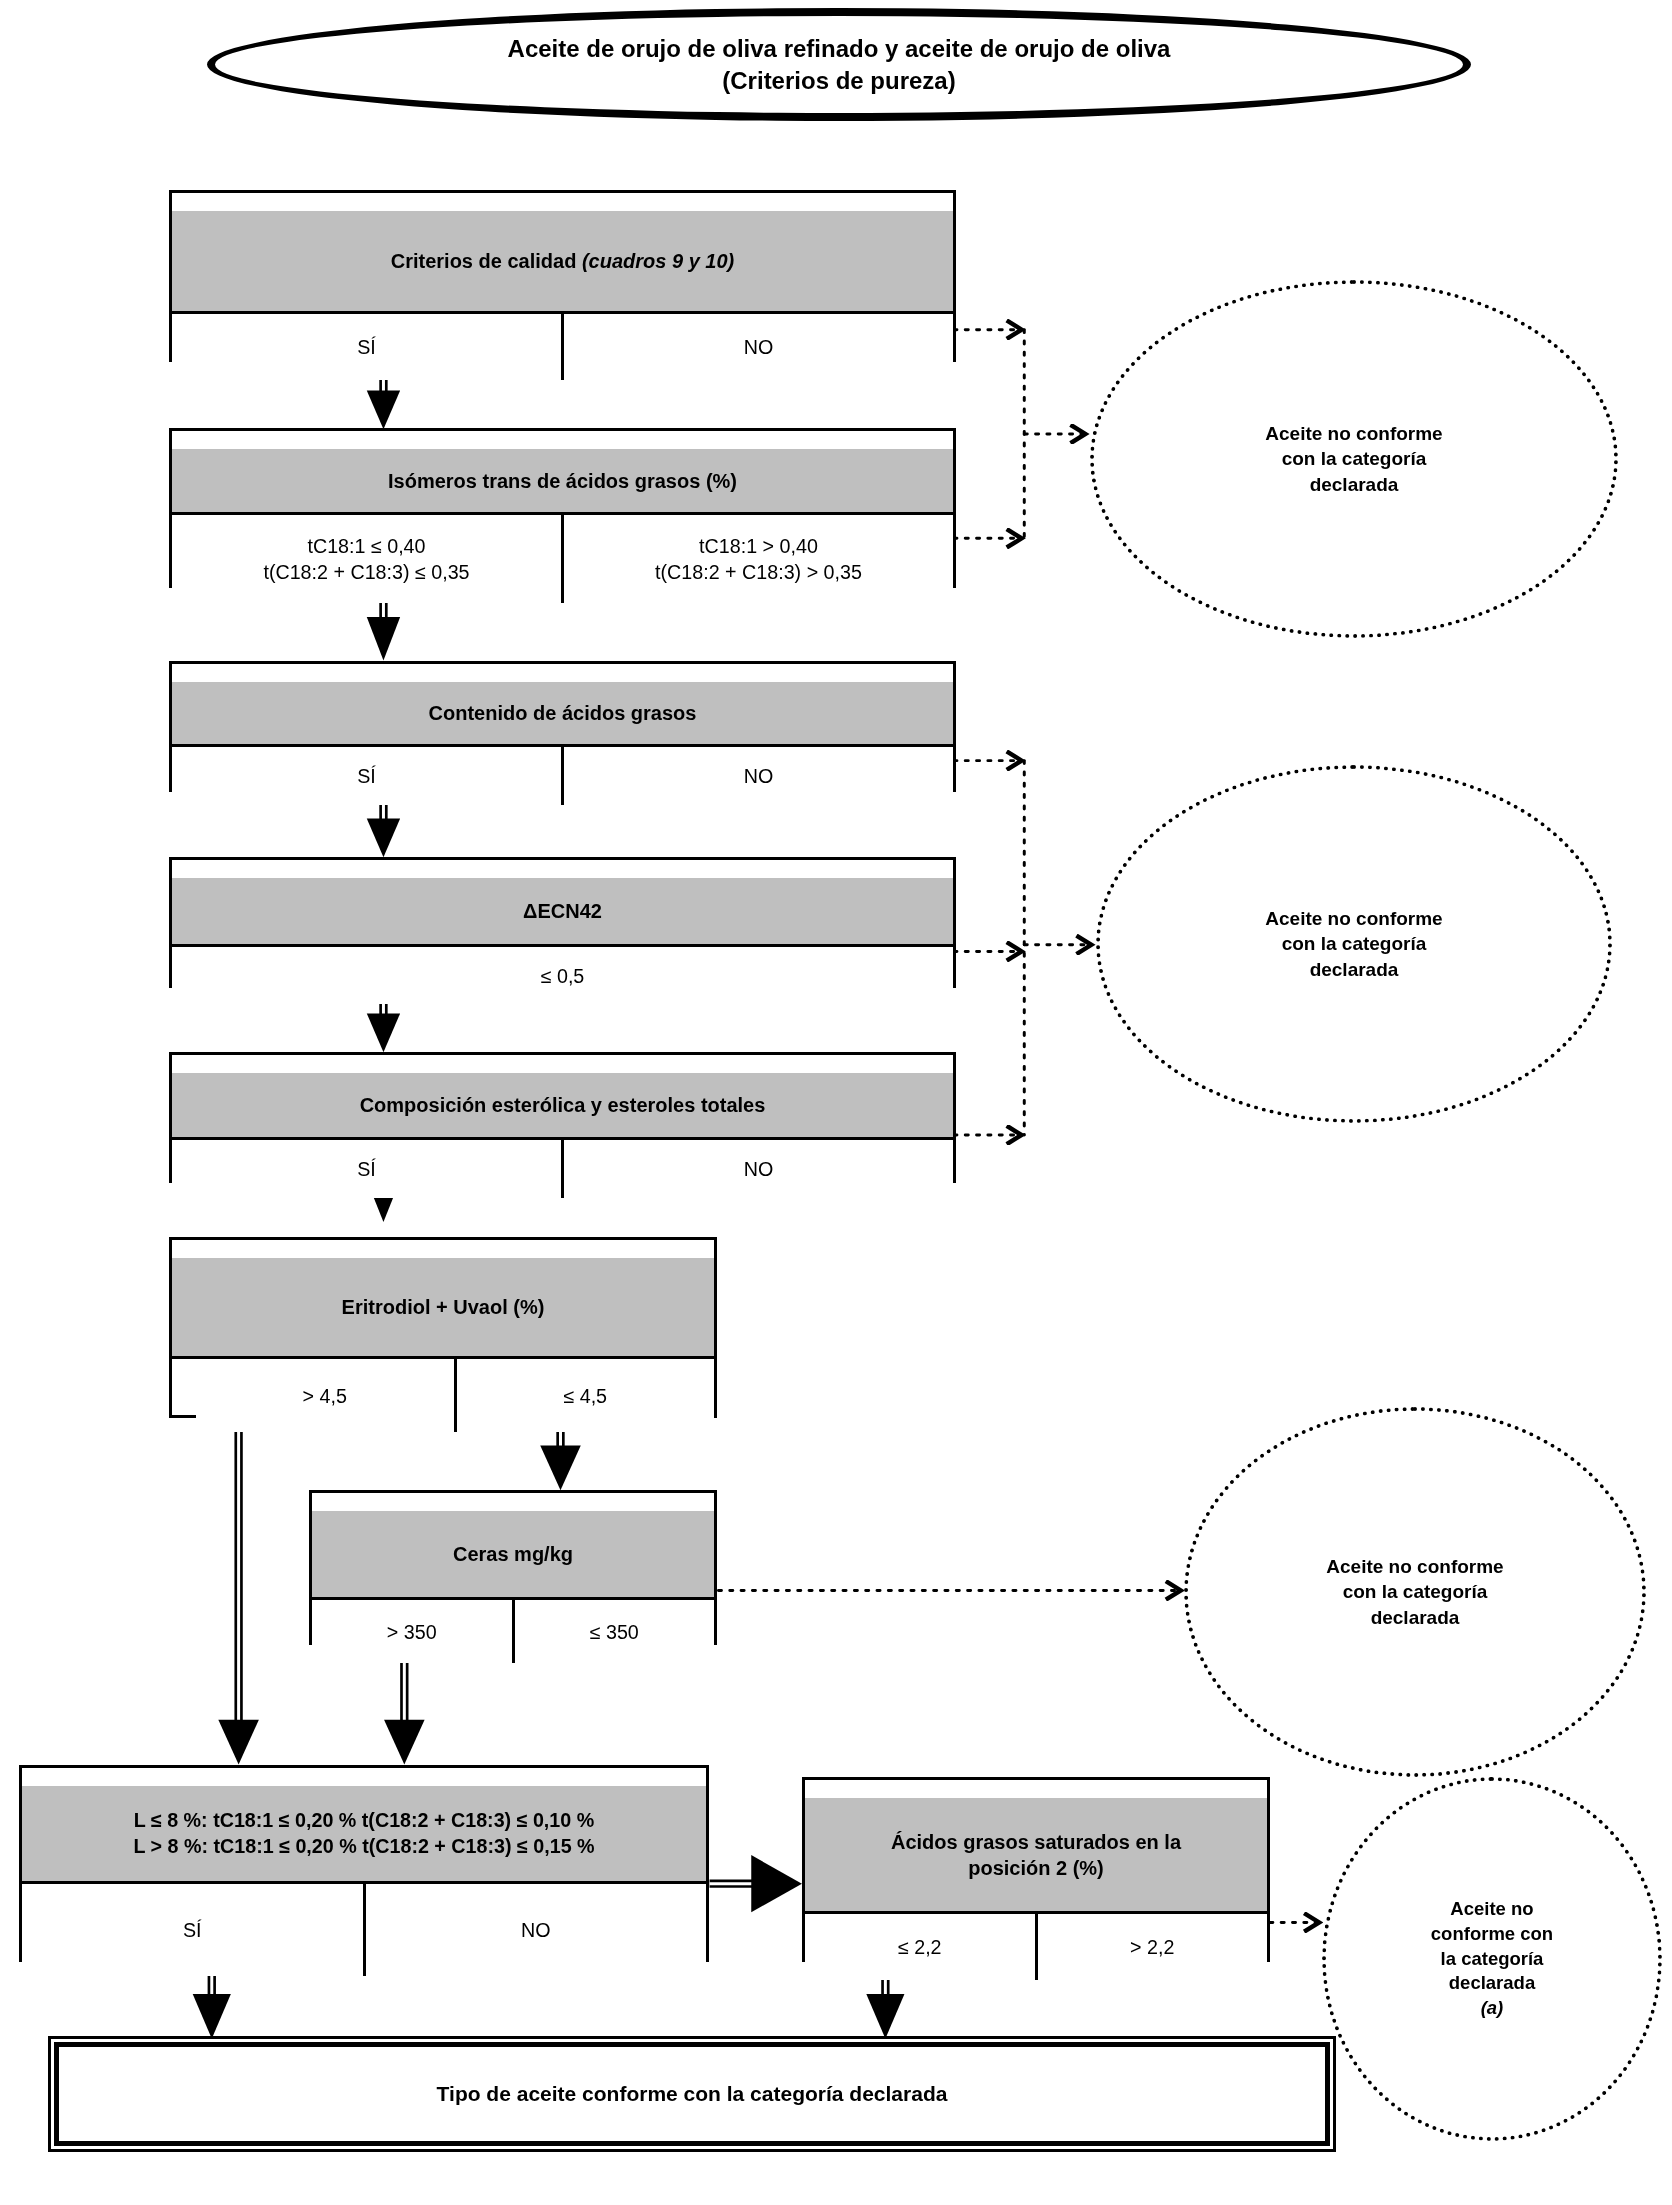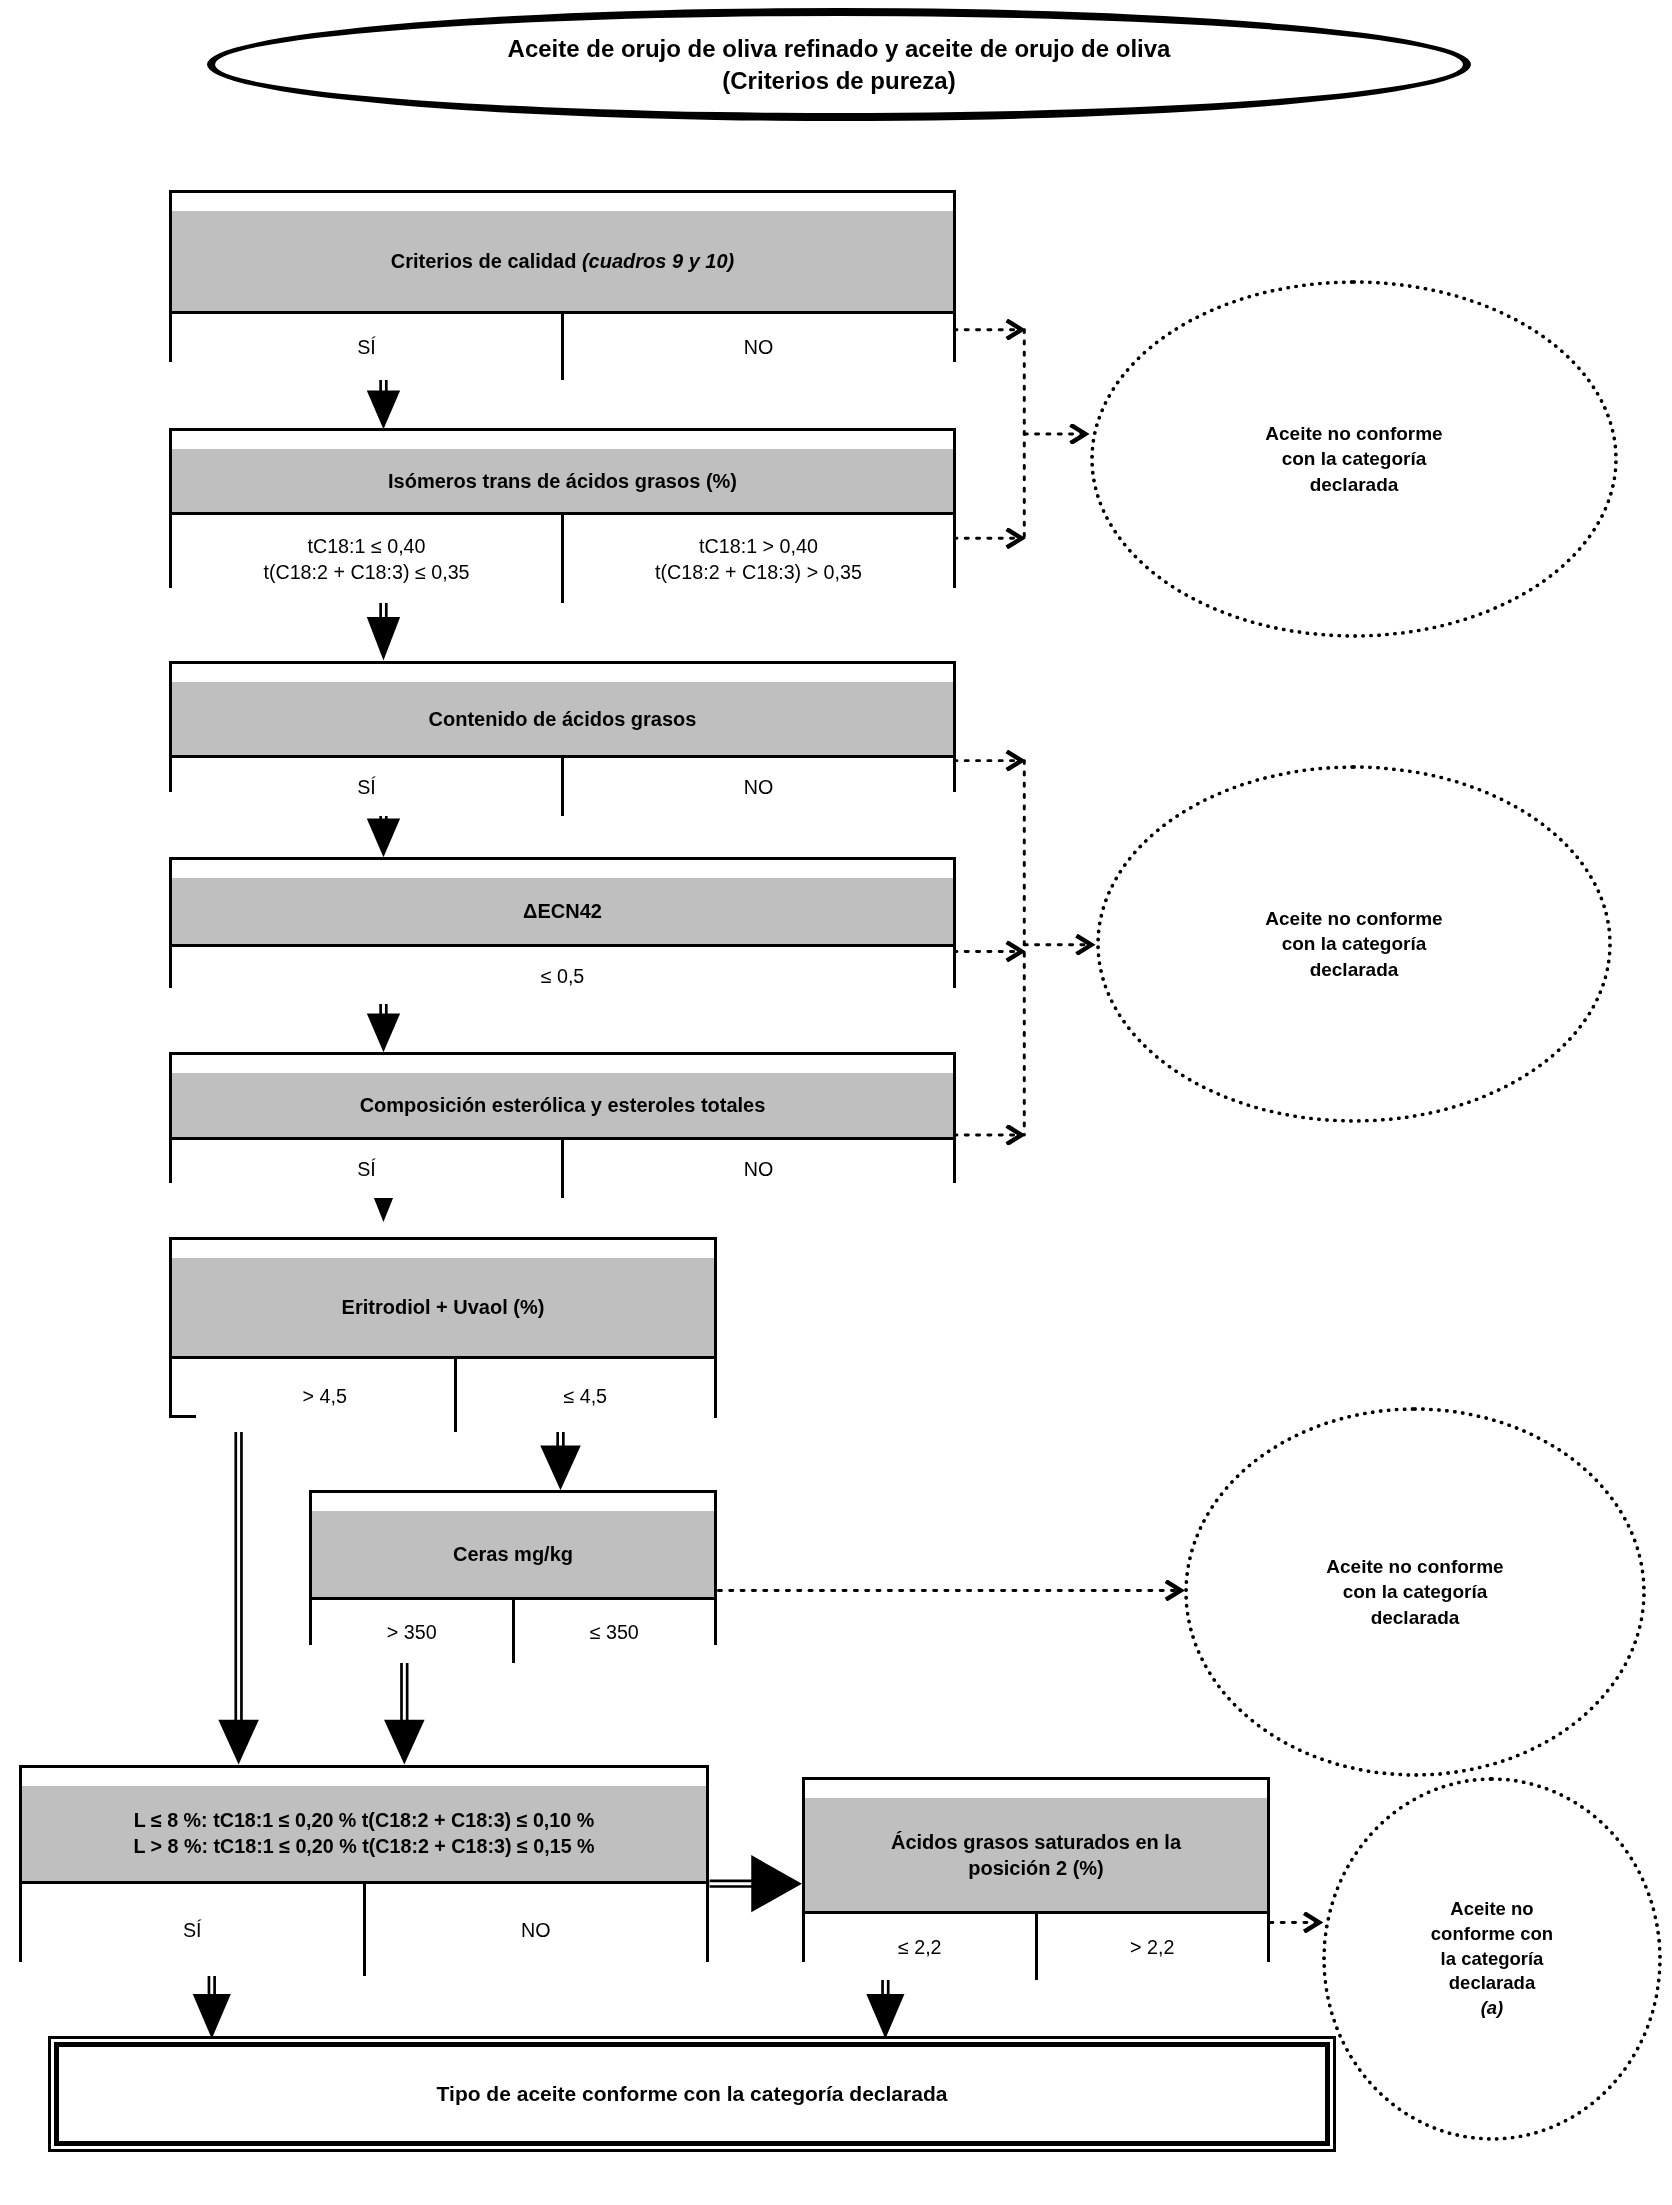--- a/index.html
+++ b/index.html
@@ -196,21 +196,21 @@
       <div class="opt fs-opt">
         <div>
           <div>tC18:1 &gt; 0,40</div>
           <div>t(C18:2 + C18:3) &gt; 0,35</div>
         </div>
       </div>
     </div>
   </div>
 
   <div class="dbox" style="left:169px;top:661px;width:787px;height:131px;">
-    <div class="head fs-head" style="height:76px;">Contenido de ácidos grasos</div>
+    <div class="head fs-head" style="height:65px;">Contenido de ácidos grasos</div>
     <div class="opts" style="height:58px;">
       <div class="opt fs-opt">SÍ</div>
       <div class="opt fs-opt">NO</div>
     </div>
   </div>
 
   <div class="dbox" style="left:169px;top:857px;width:787px;height:131px;">
     <div class="head fs-head" style="height:69px;">ΔECN42</div>
     <div class="opts" style="height:57px;">
       <div class="opt fs-opt">≤ 0,5</div>

